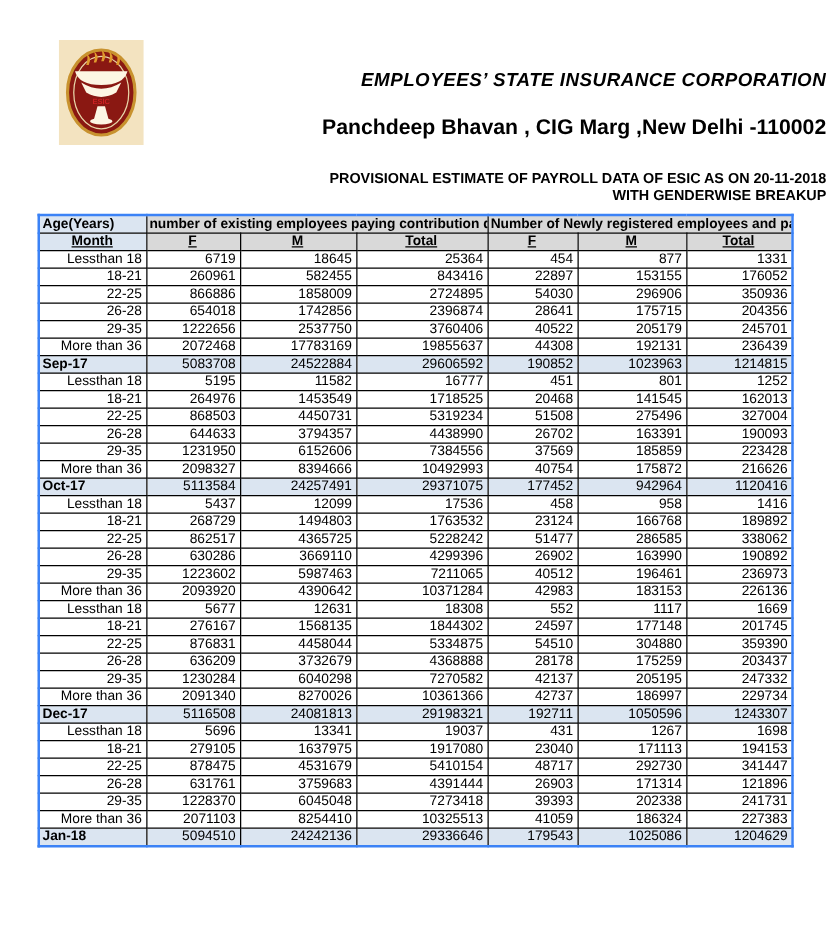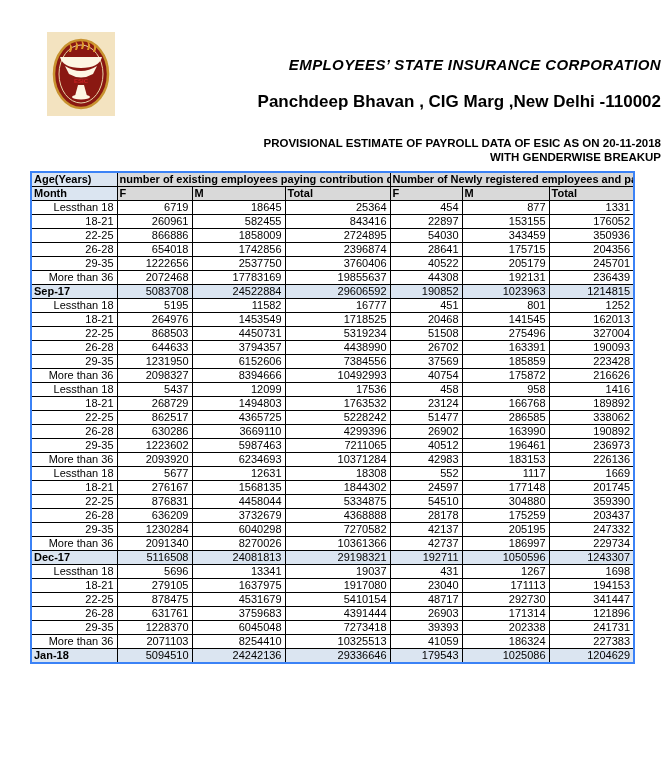--- a/index.html
+++ b/index.html
@@ -51,22 +51,23 @@
     text-align:center;
     vertical-align:middle;
     white-space:pre-line;
     line-height:16px;
     height:54px;
     font-size:11px;
   }
   td.sub {
     background:#d9d9d9;
     font-weight:bold;
-    text-align:left;
+    text-align:center;
     height:15px;
+    text-decoration:underline;
   }
   td.sub.month-h { background:#dbe5f1; }
   td.age-cell { text-align:right; padding-left:7px; }
   td.num-cell { text-align:right; }
   tr.month-row td { background:#dbe5f1; }
   tr.month-row td.month-label { font-weight:bold; padding-left:2px; text-align:left; }
 </style>
 </head>
 <body>
 
@@ -152,21 +153,21 @@
         <td class="num-cell">22897</td>
         <td class="num-cell">153155</td>
         <td class="num-cell">176052</td>
       </tr>
       <tr>
         <td class="age-cell">22-25</td>
         <td class="num-cell">866886</td>
         <td class="num-cell">1858009</td>
         <td class="num-cell">2724895</td>
         <td class="num-cell">54030</td>
-        <td class="num-cell">343459</td>
+        <td class="num-cell">296906</td>
         <td class="num-cell">350936</td>
       </tr>
       <tr>
         <td class="age-cell">26-28</td>
         <td class="num-cell">654018</td>
         <td class="num-cell">1742856</td>
         <td class="num-cell">2396874</td>
         <td class="num-cell">28641</td>
         <td class="num-cell">175715</td>
         <td class="num-cell">204356</td>
@@ -245,20 +246,29 @@
       </tr>
       <tr>
         <td class="age-cell">More than 36</td>
         <td class="num-cell">2098327</td>
         <td class="num-cell">8394666</td>
         <td class="num-cell">10492993</td>
         <td class="num-cell">40754</td>
         <td class="num-cell">175872</td>
         <td class="num-cell">216626</td>
       </tr>
+      <tr class="month-row">
+        <td class="month-label">Oct-17</td>
+        <td class="num-cell">5113584</td>
+        <td class="num-cell">24257491</td>
+        <td class="num-cell">29371075</td>
+        <td class="num-cell">177452</td>
+        <td class="num-cell">942964</td>
+        <td class="num-cell">1120416</td>
+      </tr>
       <tr>
         <td class="age-cell">Lessthan 18</td>
         <td class="num-cell">5437</td>
         <td class="num-cell">12099</td>
         <td class="num-cell">17536</td>
         <td class="num-cell">458</td>
         <td class="num-cell">958</td>
         <td class="num-cell">1416</td>
       </tr>
       <tr>
@@ -293,21 +303,21 @@
         <td class="num-cell">1223602</td>
         <td class="num-cell">5987463</td>
         <td class="num-cell">7211065</td>
         <td class="num-cell">40512</td>
         <td class="num-cell">196461</td>
         <td class="num-cell">236973</td>
       </tr>
       <tr>
         <td class="age-cell">More than 36</td>
         <td class="num-cell">2093920</td>
-        <td class="num-cell">6234693</td>
+        <td class="num-cell">4390642</td>
         <td class="num-cell">10371284</td>
         <td class="num-cell">42983</td>
         <td class="num-cell">183153</td>
         <td class="num-cell">226136</td>
       </tr>
       <tr>
         <td class="age-cell">Lessthan 18</td>
         <td class="num-cell">5677</td>
         <td class="num-cell">12631</td>
         <td class="num-cell">18308</td>

